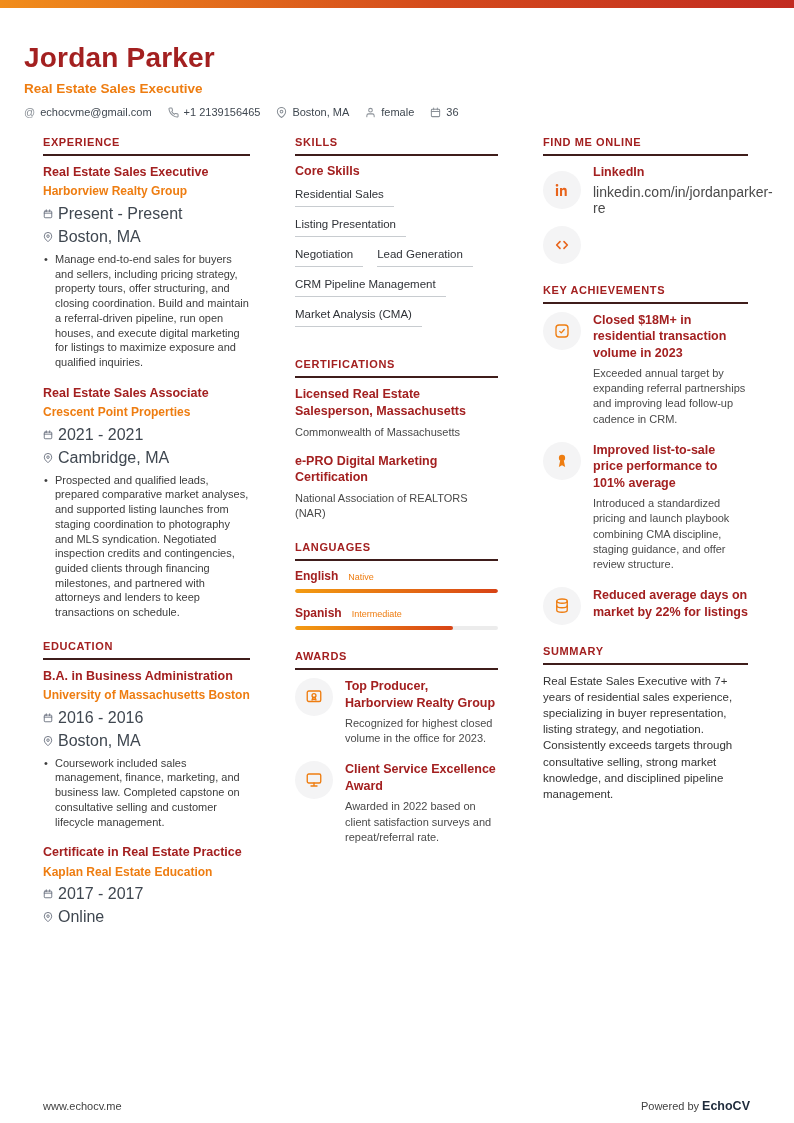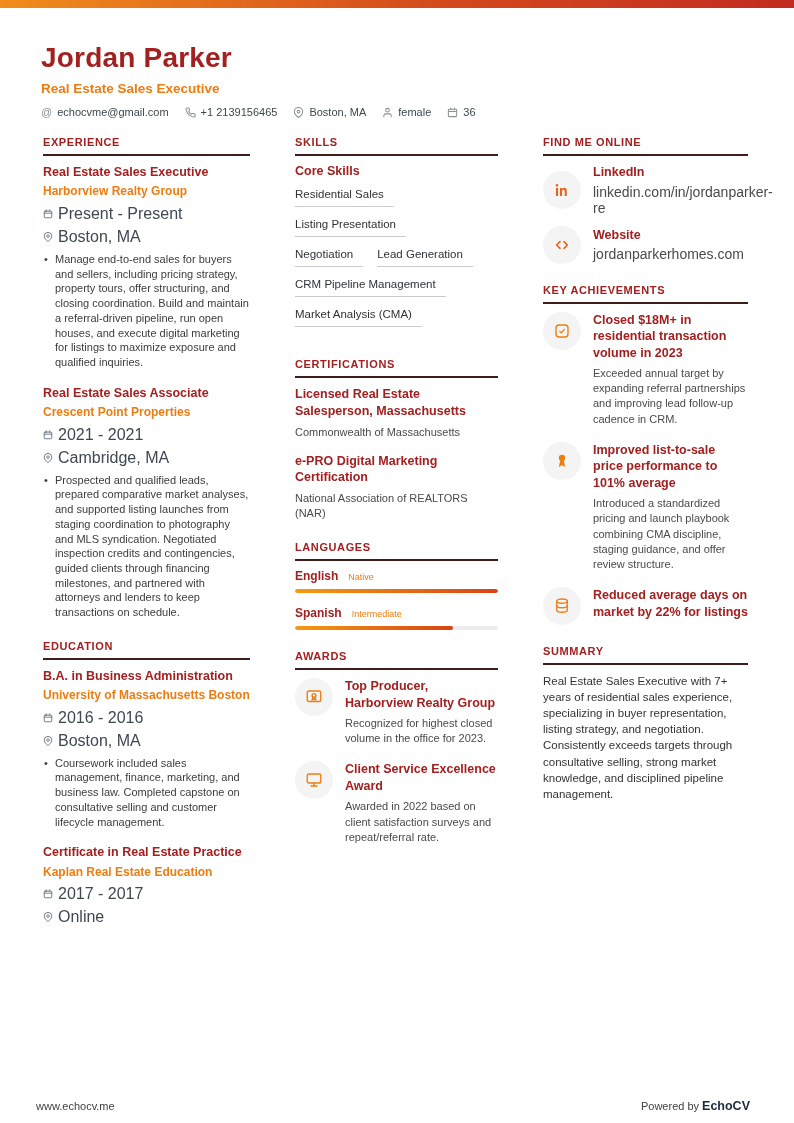--- a/index.html
+++ b/index.html
@@ -3,21 +3,21 @@
 <meta charset="utf-8">
 <style>
   * { margin:0; padding:0; box-sizing:border-box; }
   html,body { background:#ffffff; }
   body {
     width:794px; height:1123px; position:relative; overflow:hidden;
     font-family:"Liberation Sans", sans-serif; color:#3f3f3f;
   }
   .topbar { height:8px; background:linear-gradient(90deg,#F18D1B 0%,#D44A1C 55%,#C22B20 100%); }
 
-  .header { padding:34px 44px 0 41px; }
+  .header { padding:34px 44px 0 24px; }
   .name { font-size:28px; font-weight:bold; color:#A32020; letter-spacing:.2px; }
   .job-title { margin-top:7px; font-size:13.5px; font-weight:bold; color:#EE7D11; }
   .contact-row { display:flex; align-items:center; margin-top:10px; font-size:11px; color:#3f4750; flex-wrap:wrap; }
   .contact-item { display:flex; align-items:center; gap:5px; margin-right:16px; }
   .contact-item svg, .at-glyph { color:#8A9097; }
   .at-glyph { font-size:11px; line-height:1; }
 
   .columns { display:grid; grid-template-columns:207px 203px 205px; column-gap:45px; padding:18px 44px 0 43px; align-items:start; }
 
   .section { margin-bottom:20px; }
@@ -60,21 +60,21 @@
     width:38px; height:38px; flex:0 0 38px; border-radius:50%;
     background:#F4F4F5; display:flex; align-items:center; justify-content:center;
   }
   .mtitle { font-size:12.5px; font-weight:bold; color:#A32020; line-height:1.32; }
   .mdesc { margin-top:5px; font-size:11px; color:#4a4a4a; line-height:1.38; }
   .murl { margin-top:3px; font-size:14px; color:#4a4a4a; }
 
   .summary-text { font-size:11.5px; color:#333333; line-height:1.4; }
 
   .footer {
-    position:absolute; left:36px; right:44px; bottom:10px;
+    position:absolute; left:43px; right:44px; bottom:10px;
     display:flex; justify-content:space-between; align-items:baseline; font-size:11px; color:#3f3f3f;
   }
   .brand { font-size:12.5px; font-weight:bold; color:#1E2A3A; margin-left:3px; }
 </style>
 </head>
 <body>
 
 <div class="topbar"></div>
 
 <header class="header">
@@ -317,24 +317,20 @@
           <div class="murl">linkedin.com/in/jordanparker-re</div>
         </div>
       </div>
 
       <div class="media center">
         <div class="icon-circle">
           <svg width="16" height="16" viewBox="0 0 24 24" fill="none" stroke="#E8641B" stroke-width="2.4" stroke-linecap="round" stroke-linejoin="round">
               <path d="M9 7l-5 5 5 5M15 7l5 5-5 5"></path>
             </svg>
         </div>
-        <div>
-          <div class="mtitle">Website</div>
-          <div class="murl">jordanparkerhomes.com</div>
-        </div>
       </div>
     </div>
 
     <div class="section">
       <h2 class="sec-h">KEY ACHIEVEMENTS</h2>
 
       <div class="media">
         <div class="icon-circle">
           <svg width="18" height="18" viewBox="0 0 24 24" fill="none" stroke="#EE7D11" stroke-width="1.8" stroke-linecap="round" stroke-linejoin="round">
               <rect x="4" y="4" width="16" height="16" rx="4"></rect>

